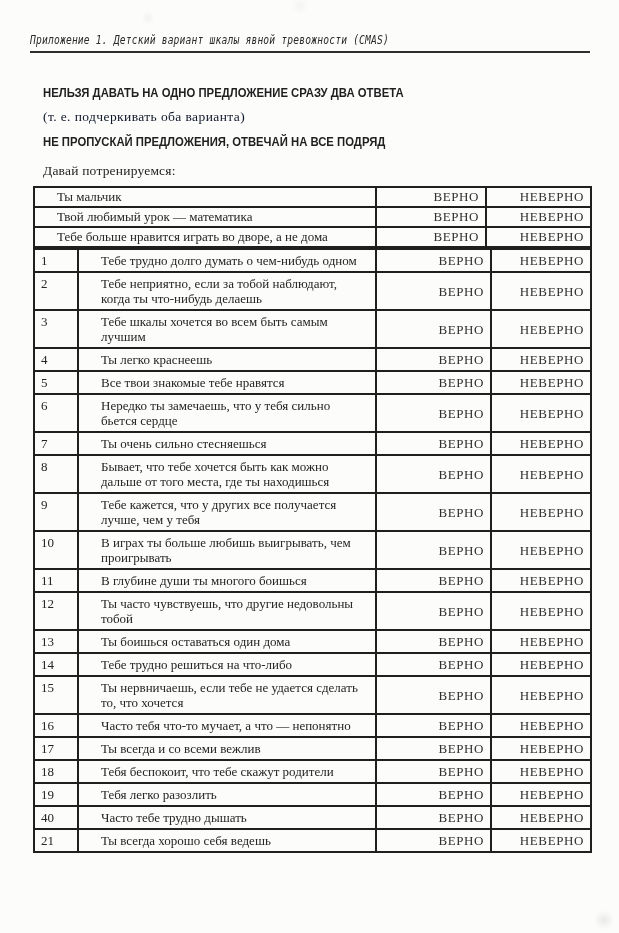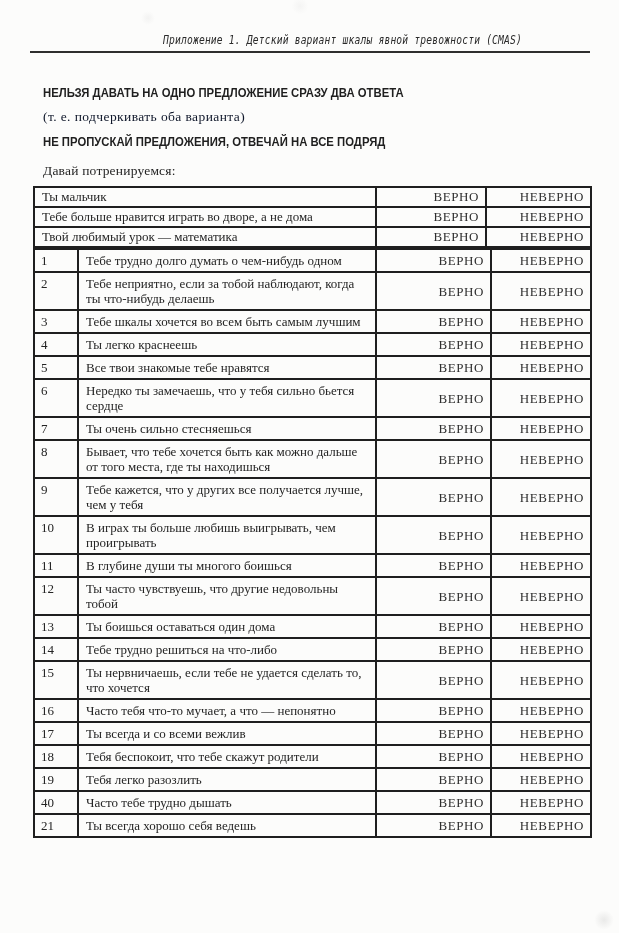--- a/index.html
+++ b/index.html
@@ -25,21 +25,20 @@
     position:absolute; inset:0;
     padding:30px 29px 0 30px;
   }
   
   .doc-header{
     width:560px;
     border-bottom:2px solid #2e2e2e;
     padding-bottom:3px;
     white-space:nowrap;
     overflow:visible;
-    text-align:right;
   }
   .doc-header .hdr-text{
     display:inline-block;
     font-family:"DejaVu Sans Mono", monospace;
     font-style:italic;
     font-size:11.5px;
     letter-spacing:0.2px;
     color:#2b2b2b;
     transform:scaleX(0.84);
     transform-origin:left center;
@@ -73,21 +72,21 @@
   table{
     border-collapse:collapse;
     margin-left:3px;
     table-layout:fixed;
     width:557px;
   }
   table, td{ border:2px solid var(--border); }
   td{ overflow:hidden; }
   .practice-table td{ height:20px; padding:1px 6px; font-size:13px; }
   .main-table td{ height:22px; padding:3px 6px; font-size:13px; line-height:15px; }
-  td.statement-cell{ text-align:left; vertical-align:middle; padding-left:7px; }
+  td.statement-cell{ text-align:left; vertical-align:middle; padding-left:22px; }
   td.num-cell{ vertical-align:top; padding-top:3px; padding-left:6px; }
   td.answer-cell{
     text-align:right; vertical-align:middle;
     font-size:13px; letter-spacing:0.6px; color:#2e2e2e;
     white-space:nowrap;
   }
   .practice-table .c-st{ width:342px; }
   .practice-table .c-t{ width:110px; }
   .practice-table .c-f{ width:105px; }
   .main-table .c-num{ width:44px; }
@@ -118,26 +117,26 @@
         <col class="c-t">
         <col class="c-f">
       </colgroup>
     <tbody id="practice-body">
         <tr>
           <td class="statement-cell">Ты мальчик</td>
           <td class="answer-cell">ВЕРНО</td>
           <td class="answer-cell">НЕВЕРНО</td>
         </tr>
         <tr>
+          <td class="statement-cell">Твой любимый урок — математика</td>
+          <td class="answer-cell">ВЕРНО</td>
+          <td class="answer-cell">НЕВЕРНО</td>
+        </tr>
+        <tr>
           <td class="statement-cell">Тебе больше нравится играть во дворе, а не дома</td>
-          <td class="answer-cell">ВЕРНО</td>
-          <td class="answer-cell">НЕВЕРНО</td>
-        </tr>
-        <tr>
-          <td class="statement-cell">Твой любимый урок — математика</td>
           <td class="answer-cell">ВЕРНО</td>
           <td class="answer-cell">НЕВЕРНО</td>
         </tr>
       </tbody>
   </table>
 
 
   <table class="main-table">
     <colgroup>
         <col class="c-num">

